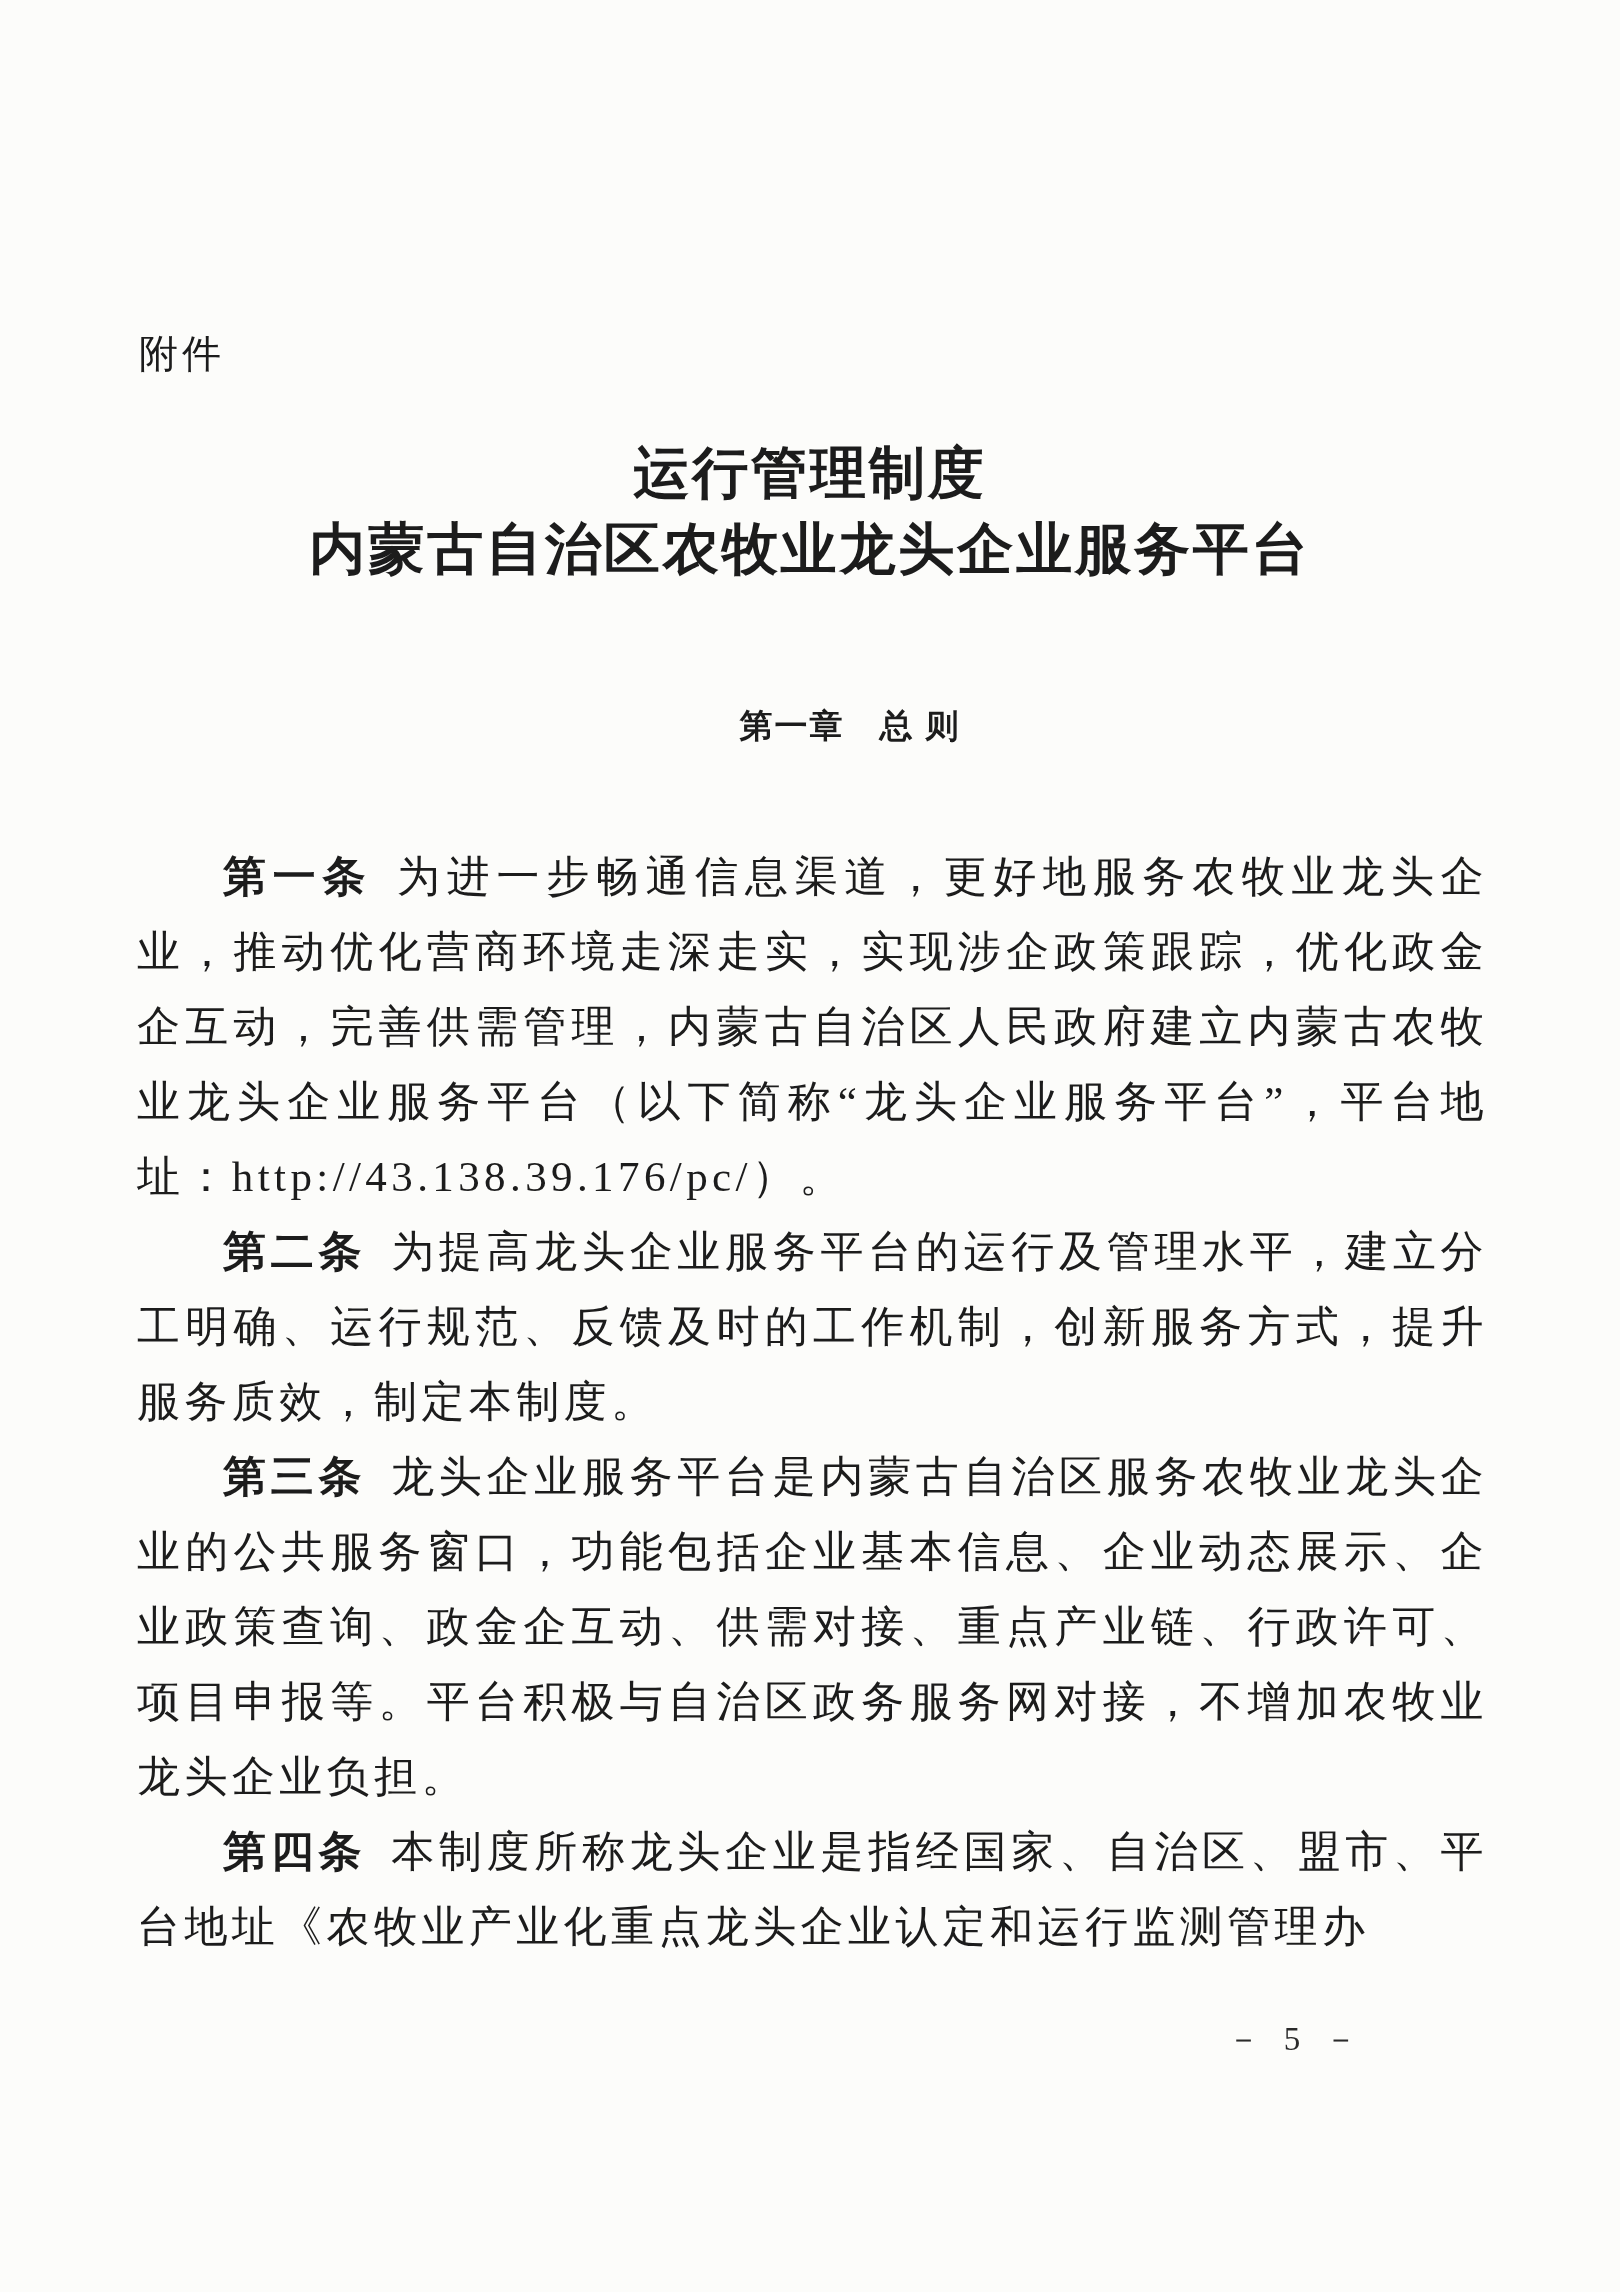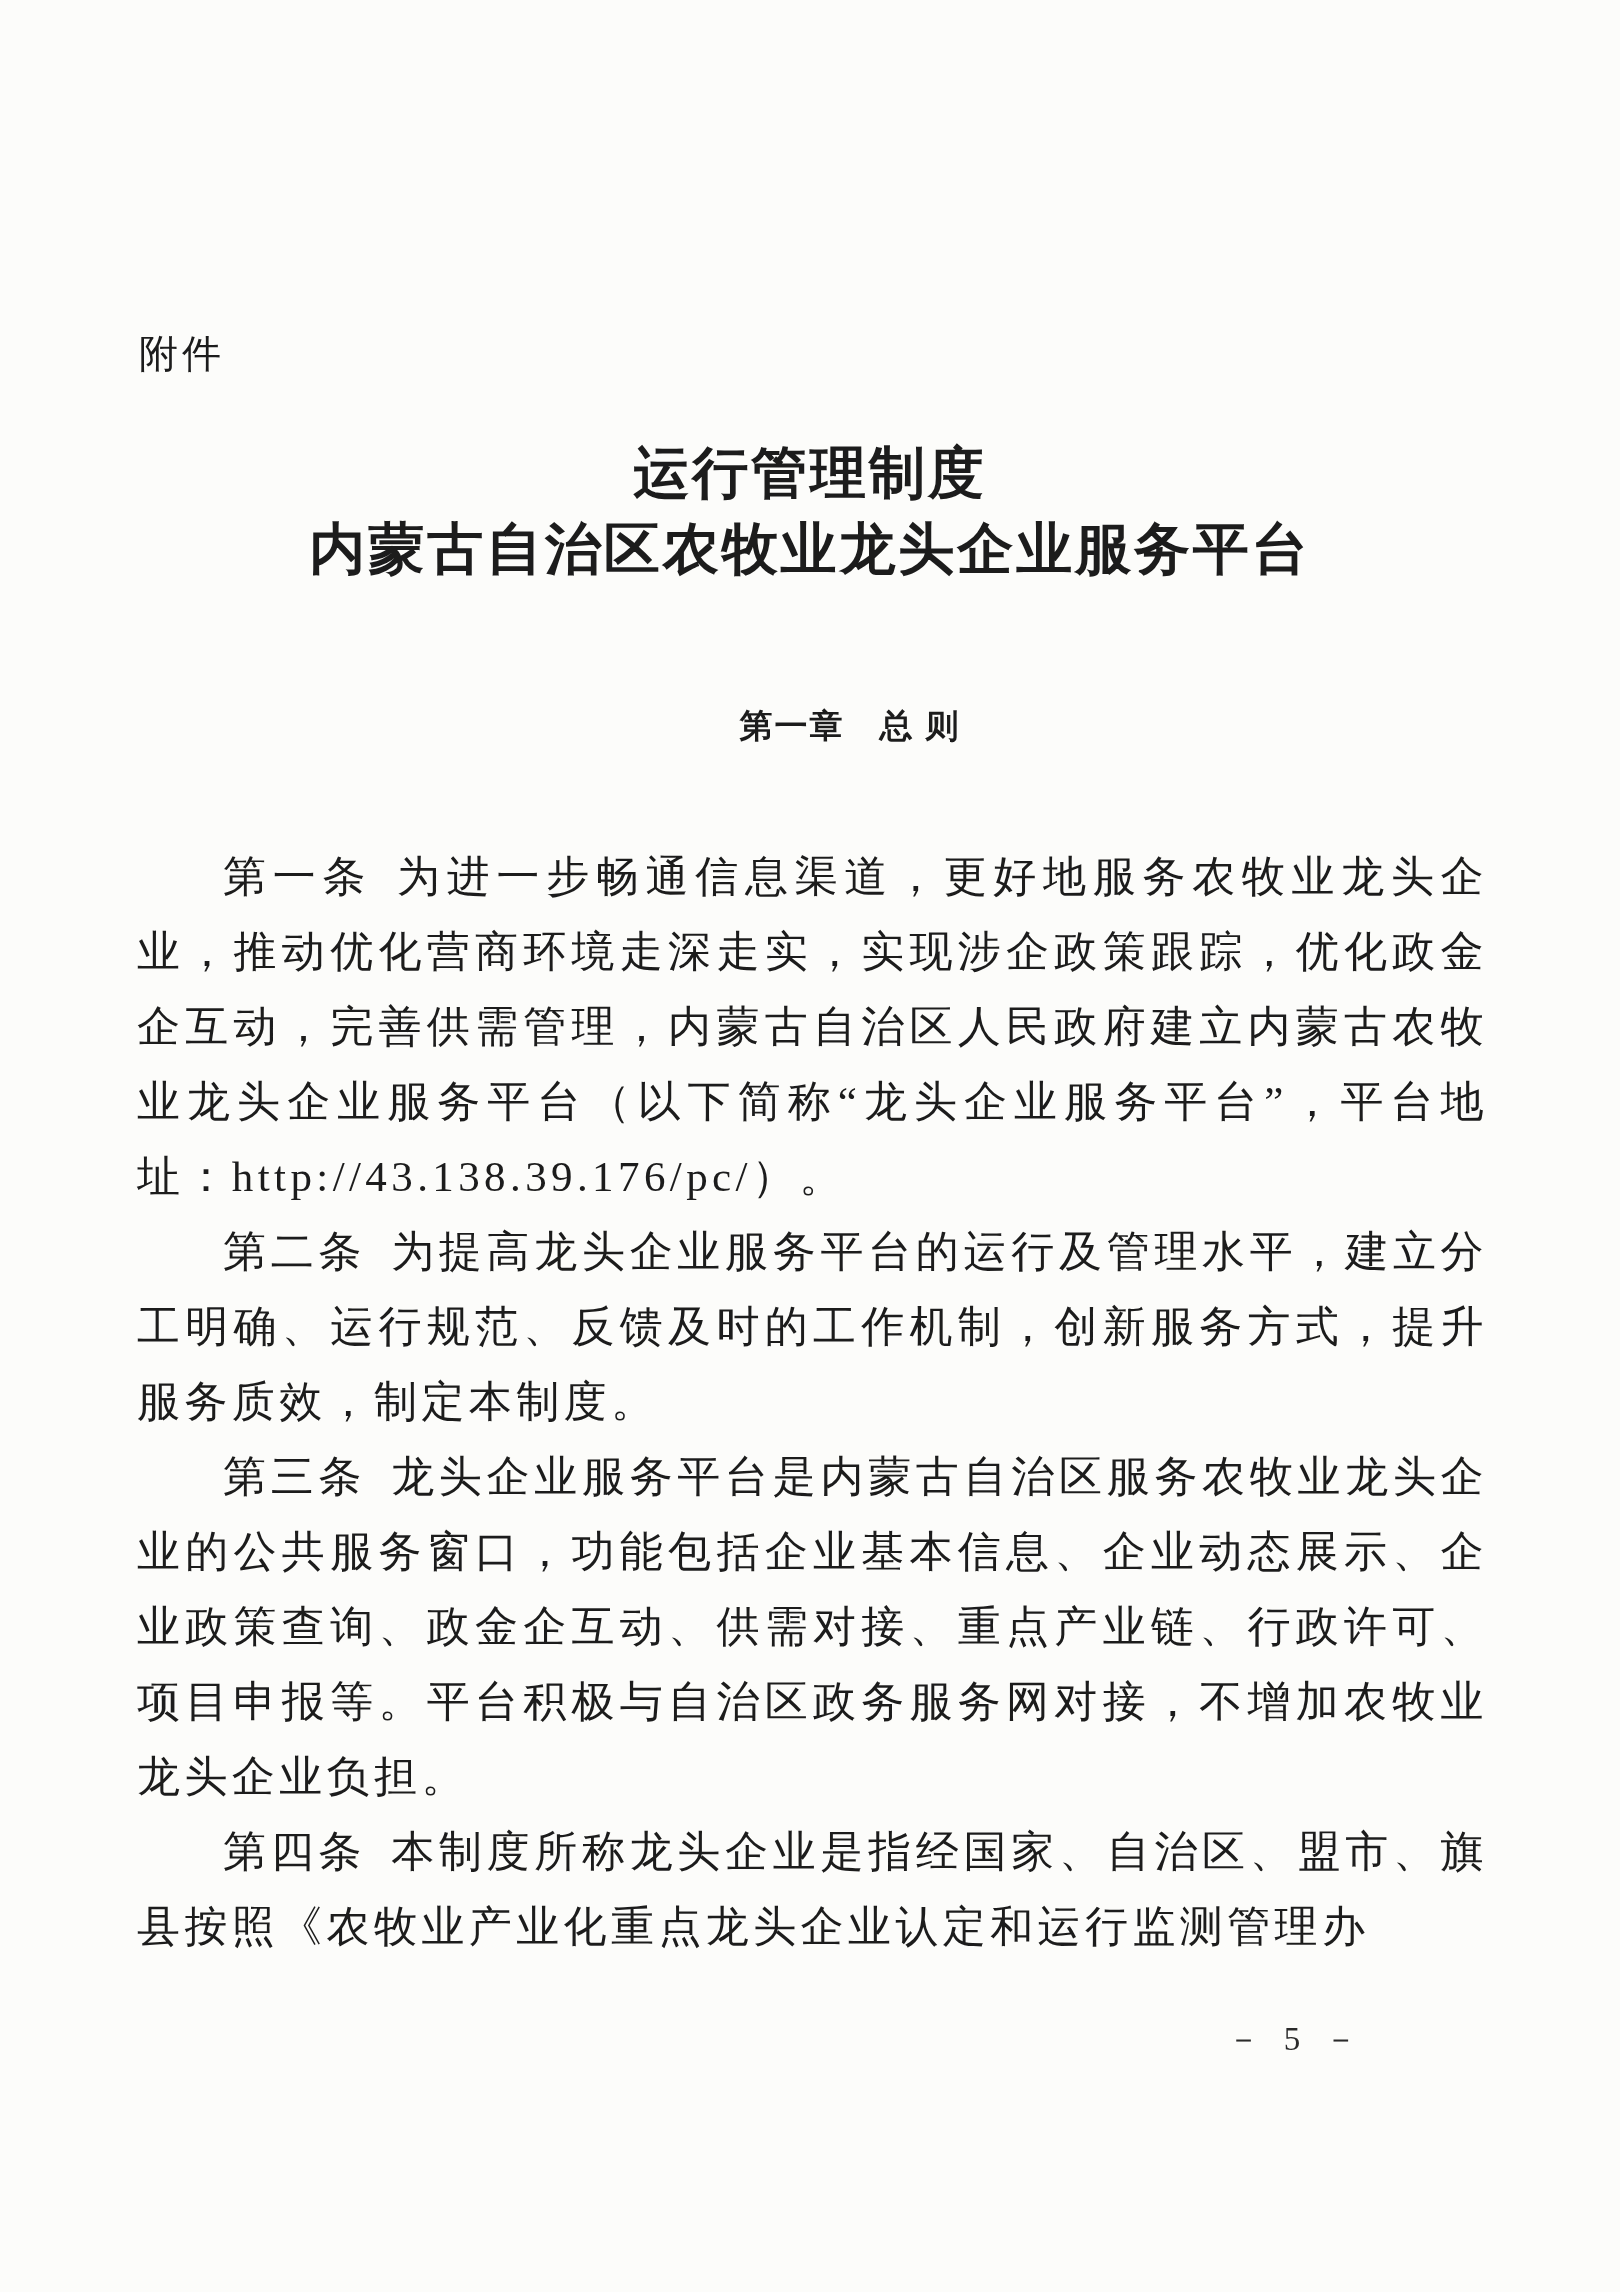--- a/index.html
+++ b/index.html
@@ -58,21 +58,21 @@
     line-height: 75px;
     letter-spacing: 4.4px;
     text-align: justify;
     text-justify: inter-character;
   }
   .article {
     margin: 0;
     text-indent: 2em;
   }
   .article .label {
-    font-weight: normal;
+    font-weight: bold;
     margin-right: 25px;
   }
   .page-number {
     position: absolute;
     left: 1227px;
     top: 2017px;
     font-size: 33px;
     letter-spacing: 7.8px;
     color: #2a2a2a;
   }
@@ -88,19 +88,19 @@
     <div>运行管理制度</div>
     <div>内蒙古自治区农牧业龙头企业服务平台</div>
   </div>
 
   <div class="chapter">第一章　总 则</div>
 
   <div class="doc-body">
     <p class="article"><span class="label">第一条</span><span>为进一步畅通信息渠道，更好地服务农牧业龙头企业，推动优化营商环境走深走实，实现涉企政策跟踪，优化政金企互动，完善供需管理，内蒙古自治区人民政府建立内蒙古农牧业龙头企业服务平台（以下简称“龙头企业服务平台”，平台地址：http://43.138.39.176/pc/）。</span></p>
     <p class="article"><span class="label">第二条</span><span>为提高龙头企业服务平台的运行及管理水平，建立分工明确、运行规范、反馈及时的工作机制，创新服务方式，提升服务质效，制定本制度。</span></p>
     <p class="article"><span class="label">第三条</span><span>龙头企业服务平台是内蒙古自治区服务农牧业龙头企业的公共服务窗口，功能包括企业基本信息、企业动态展示、企业政策查询、政金企互动、供需对接、重点产业链、行政许可、项目申报等。平台积极与自治区政务服务网对接，不增加农牧业龙头企业负担。</span></p>
-    <p class="article"><span class="label">第四条</span><span>本制度所称龙头企业是指经国家、自治区、盟市、旗县按照《农牧业产业化重点龙头企业认定和运行监测管理办</span></p>
+    <p class="article"><span class="label">第四条</span><span>本制度所称龙头企业是指经国家、自治区、盟市、平台地址《农牧业产业化重点龙头企业认定和运行监测管理办</span></p>
   </div>
 
   <div class="page-number">－ 5 －</div>
 
 </div>
 
 
 </body></html>

